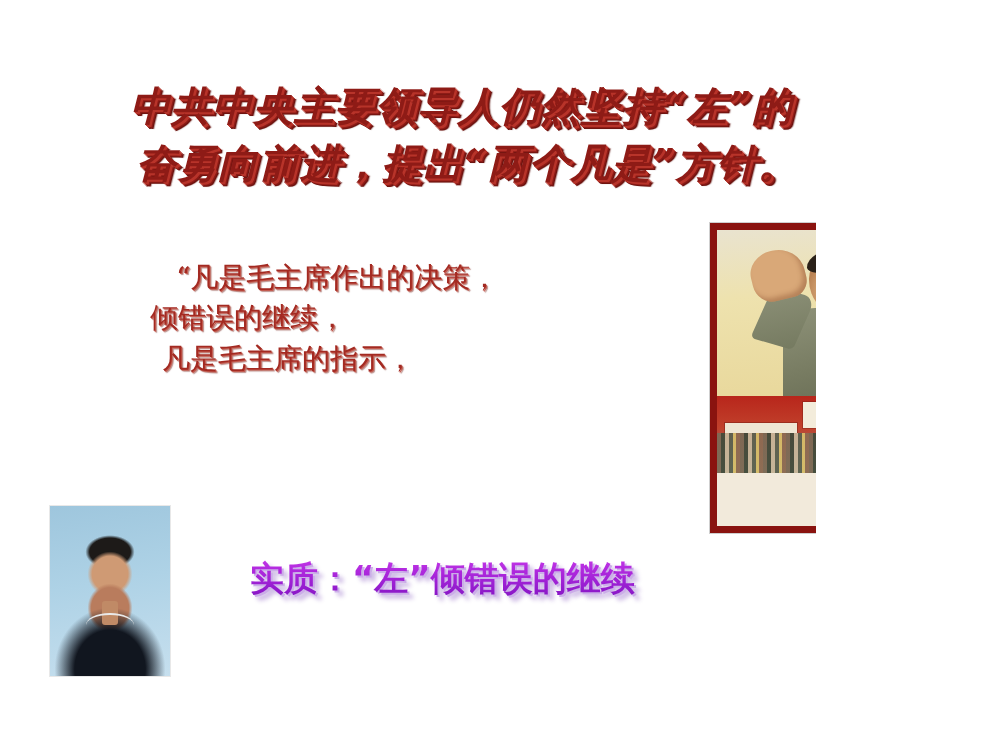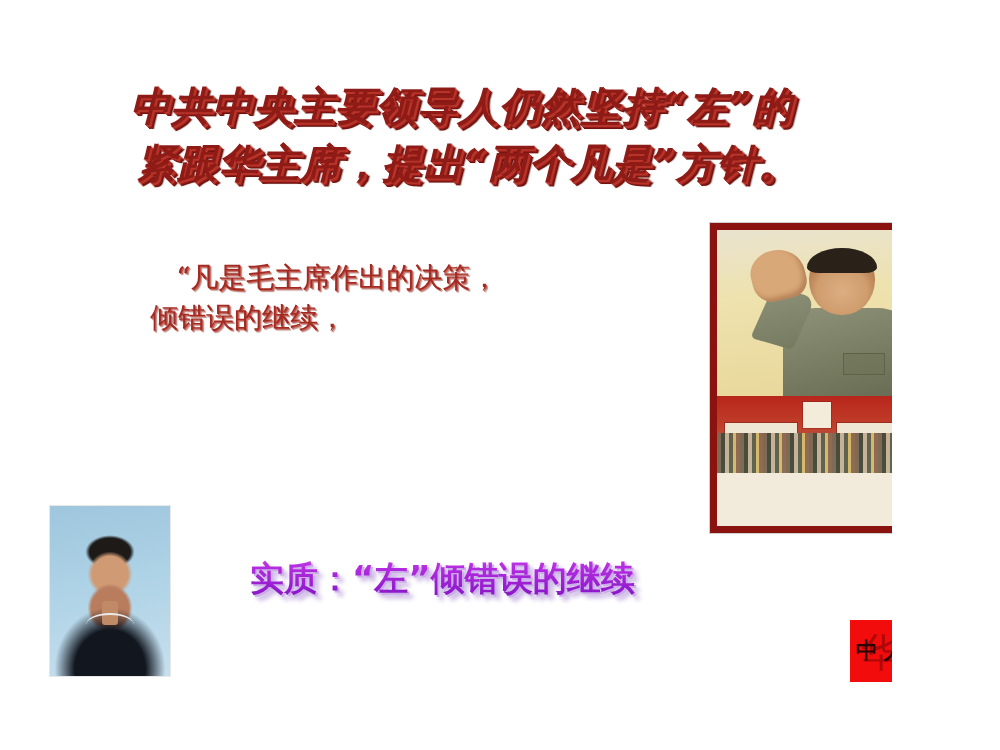--- a/index.html
+++ b/index.html
@@ -2,21 +2,21 @@
 <html><head>
 <meta charset="utf-8">
 <style>
   html, body {
     margin: 0;
     padding: 0;
     background: #ffffff;
   }
   #slide {
     position: relative;
-    width: 892px;
+    width: 816px;
     height: 750px;
     background: #ffffff;
     overflow: hidden;
     font-family: "DejaVu Sans", "Liberation Sans", sans-serif;
   }
 
   
   .title-block {
     position: absolute;
     left: 130px;
@@ -311,26 +311,27 @@
     pointer-events: none;
   }
 </style>
 </head>
 <body>
 
 <div id="slide">
 
   <div class="title-block">
     <div class="title-line l1">中共中央主要领导人仍然坚持“左”的</div>
-    <div class="title-line l2">紧跟华主席，提出“两个凡是”方针。</div>
+    <div class="title-line l2">奋勇向前进，提出“两个凡是”方针。</div>
   </div>
 
   <div class="quote-block">
     <div class="quote-line i1">“凡是毛主席作出的决策，</div>
     <div class="quote-line i2">倾错误的继续，</div>
+    <div class="quote-line i3">凡是毛主席的指示，</div>
   </div>
 
   <div class="subject-line">实质：“左”倾错误的继续</div>
 
   <div class="portrait">
     <div class="neck"></div>
     <div class="collar"></div>
   </div>
 
   <div class="poster">

